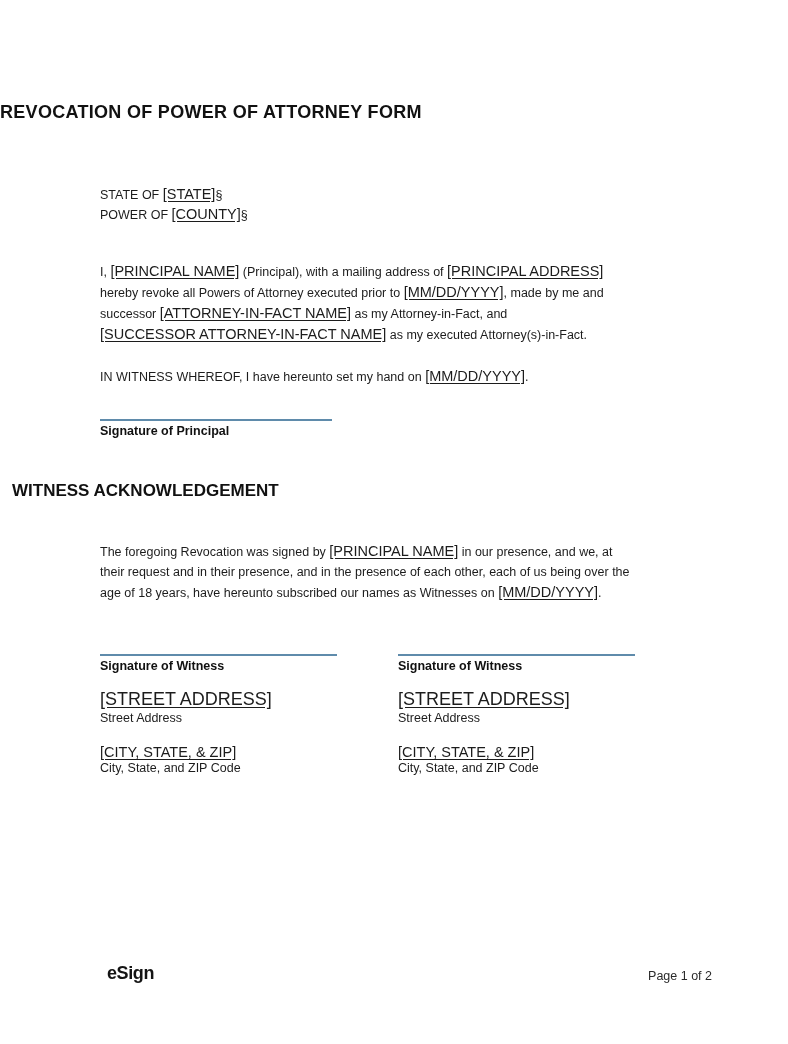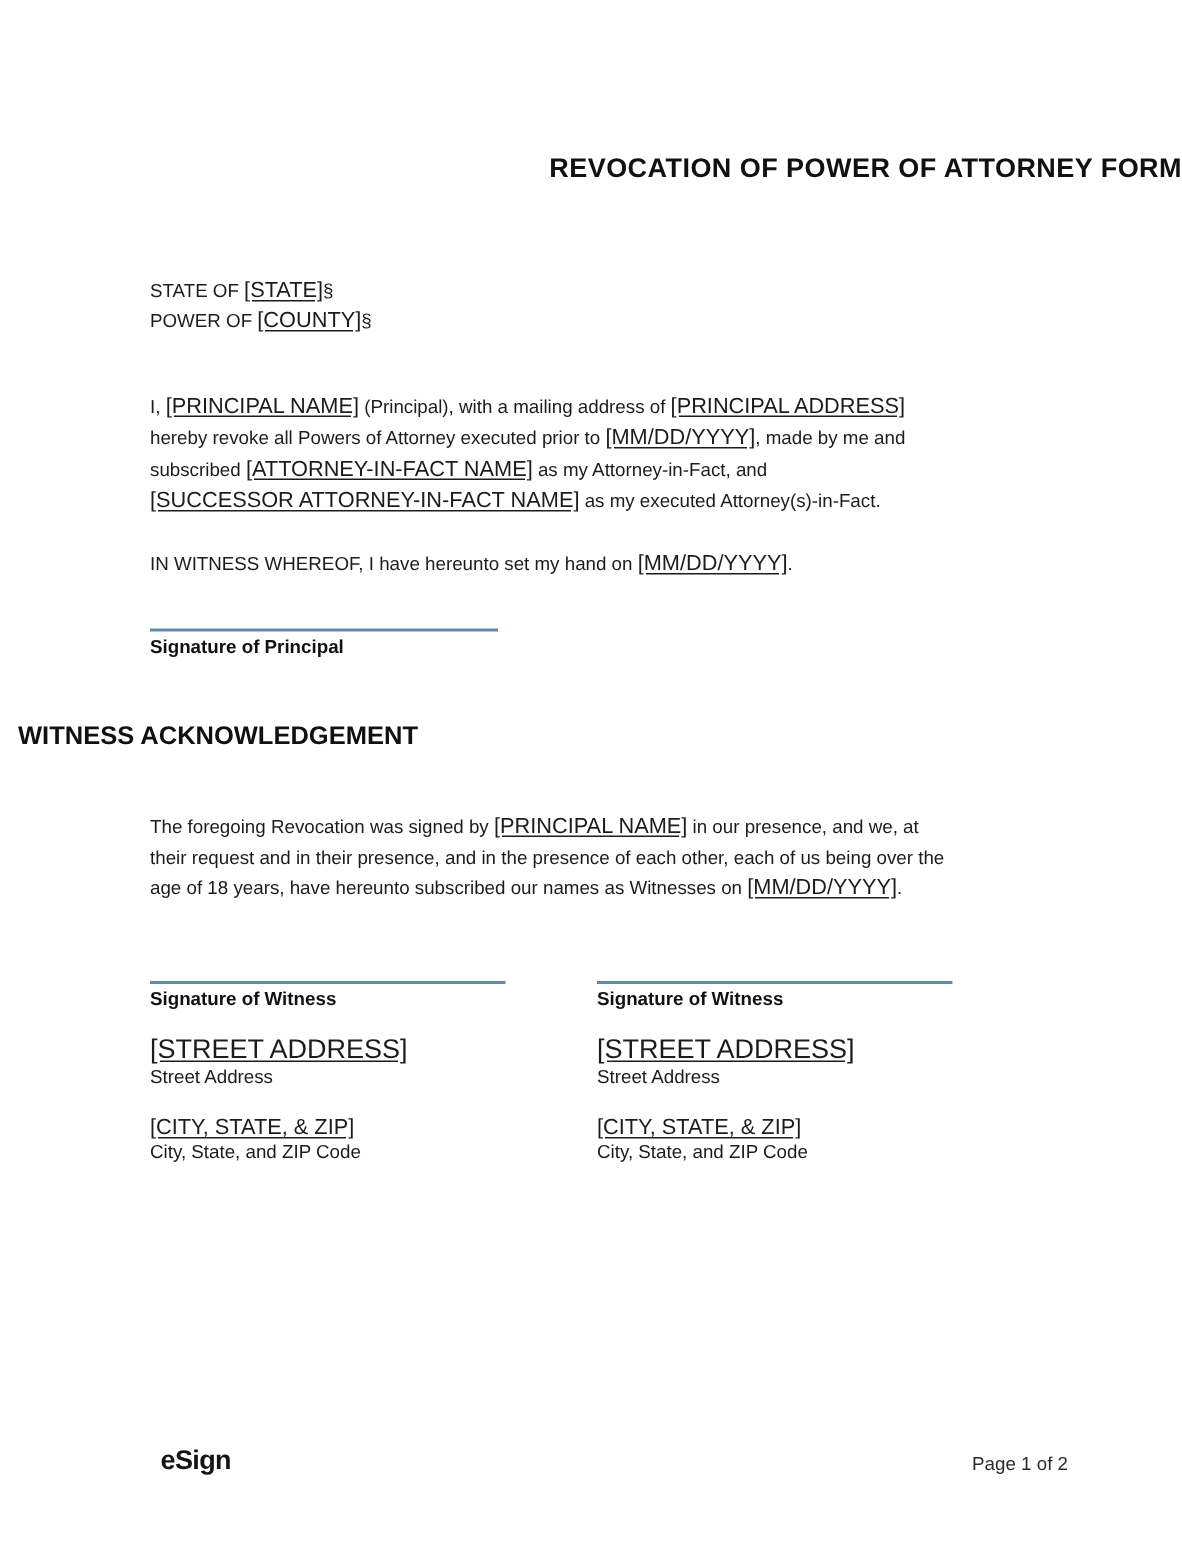--- a/index.html
+++ b/index.html
@@ -13,21 +13,21 @@
   }
   .line{white-space:nowrap;}
   .ph{
     font-size:14.5px;
     text-decoration:underline;
     text-underline-offset:2px;
     color:#1c1c1c;
   }
   .doc-title{
     position:absolute;top:102px;left:0;right:0;
-    text-align:right;
+    text-align:left;
     font-size:18px;font-weight:bold;color:#111;
     letter-spacing:.3px;
   }
   .jurat{
     position:absolute;top:186px;left:100px;
     font-size:12.5px;
   }
   .jurat .line{height:20px;line-height:16px;}
   .para{
     position:absolute;left:100px;
@@ -80,21 +80,21 @@
   <div class="doc-title">REVOCATION OF POWER OF ATTORNEY FORM</div>
 
   <div class="jurat">
       <div class="line"><span>STATE OF </span><span class="ph">[STATE]</span><span>§</span></div>
       <div class="line"><span>POWER OF </span><span class="ph">[COUNTY]</span><span>§</span></div>
     </div>
 
   <div class="para" id="revocation-paragraph">
       <div class="line"><span>I, </span><span class="ph">[PRINCIPAL NAME]</span><span> (Principal), with a mailing address of </span><span class="ph">[PRINCIPAL ADDRESS]</span></div>
       <div class="line"><span>hereby revoke all Powers of Attorney executed prior to </span><span class="ph">[MM/DD/YYYY]</span><span>, made by me and</span></div>
-      <div class="line"><span>subscribed </span><span class="ph">[ATTORNEY-IN-FACT NAME]</span><span> as my Attorney-in-Fact, and</span></div>
+      <div class="line"><span>successor </span><span class="ph">[ATTORNEY-IN-FACT NAME]</span><span> as my Attorney-in-Fact, and</span></div>
       <div class="line"><span class="ph">[SUCCESSOR ATTORNEY-IN-FACT NAME]</span><span> as my executed Attorney(s)-in-Fact.</span></div>
     </div>
 
   <div class="para" id="witness-whereof">
       <div class="line"><span>IN WITNESS WHEREOF, I have hereunto set my hand on </span><span class="ph">[MM/DD/YYYY]</span><span>.</span></div>
     </div>
 
   <div class="principal-sig">
     <div class="sig-line"></div>
     <div class="sig-label">Signature of Principal</div>

